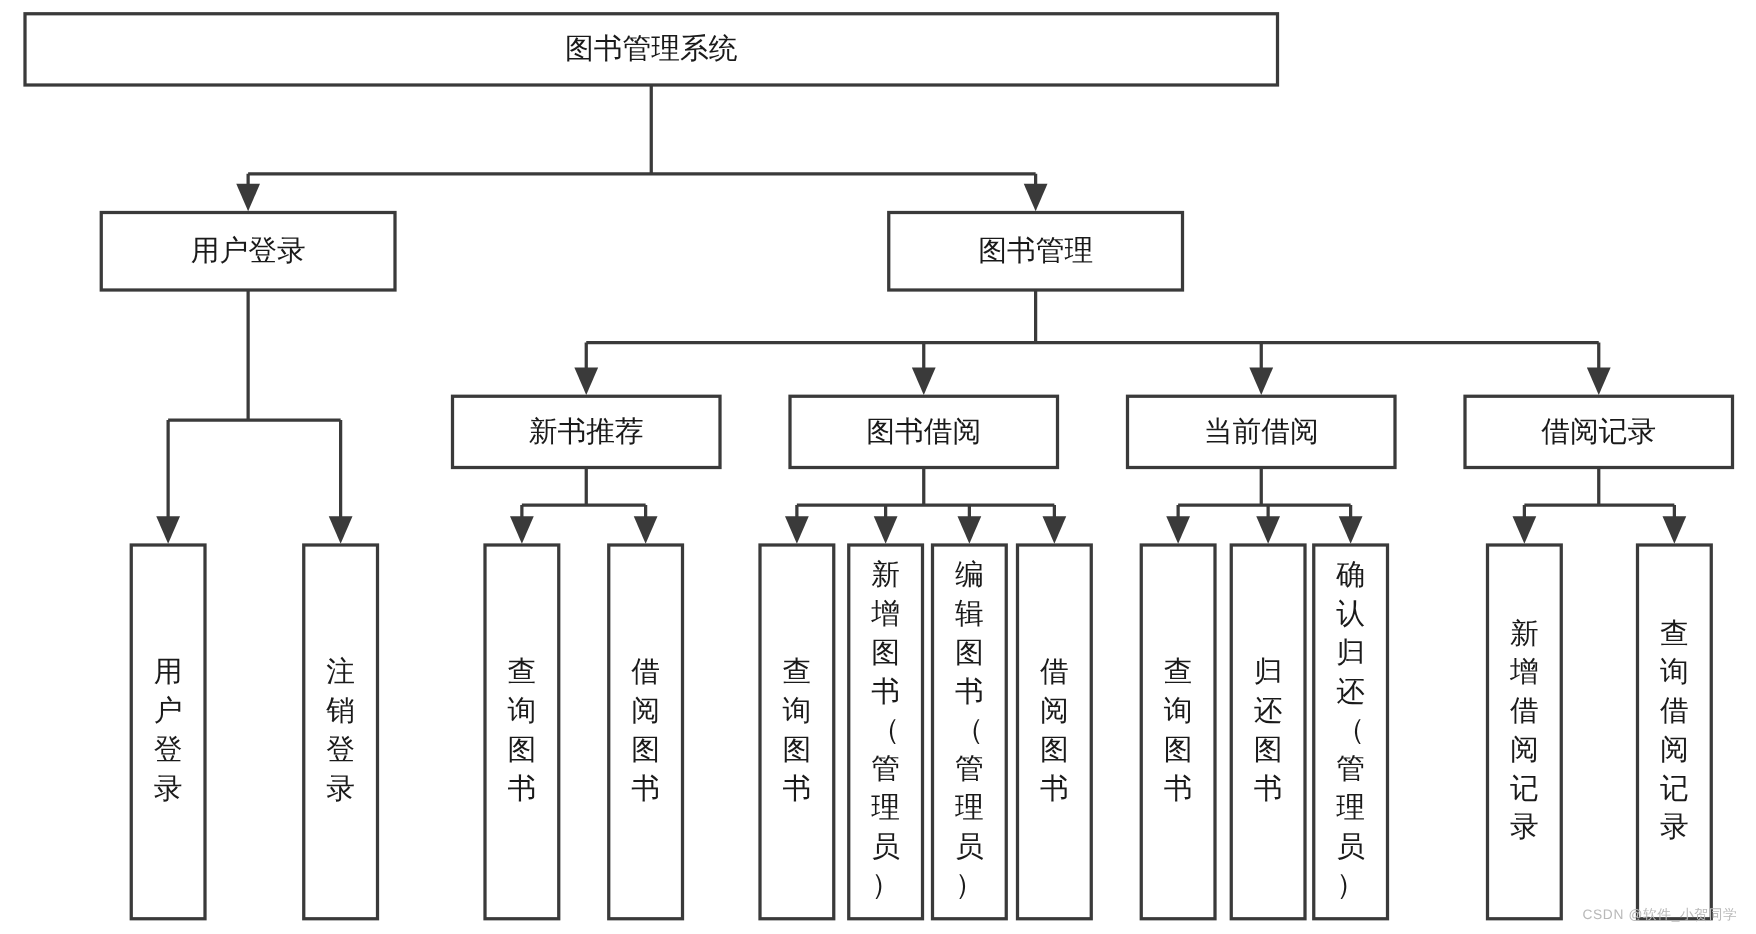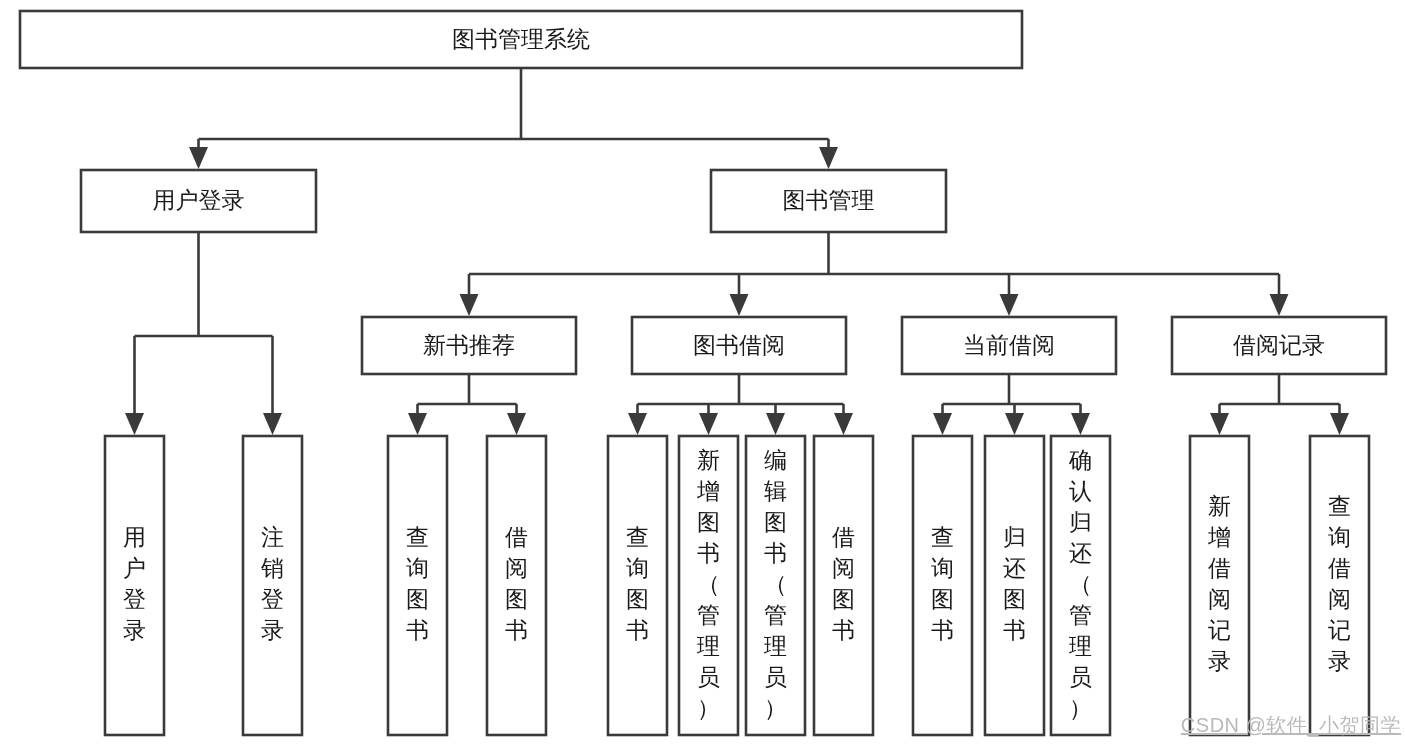--- a/index.html
+++ b/index.html
@@ -47,29 +47,28 @@
     dominant-baseline: middle;
   }
   .node-label-vertical {
     fill: #1a1a1a;
     font-family: "Liberation Sans", "DejaVu Sans", sans-serif;
     font-size: 23px;
     text-anchor: middle;
   }
   .watermark {
     position: absolute;
-    right: 4px;
+    right: 15px;
     bottom: 8px;
     font-family: "Liberation Sans", "DejaVu Sans", sans-serif;
-    font-size: 20px;
+    font-size: 11px;
     color: #b9b9b9;
     letter-spacing: 0.5px;
     white-space: nowrap;
     pointer-events: none;
-    text-decoration: underline;
   }
 </style>
 </head>
 <body>
 
 <div id="diagram-root">
   <svg class="diagram" viewBox="0 0 1405 747" xmlns="http://www.w3.org/2000/svg">
     <g id="connector-layer">
         <g>
           <path class="connector" d="M 521 68 L 521 139"></path>

